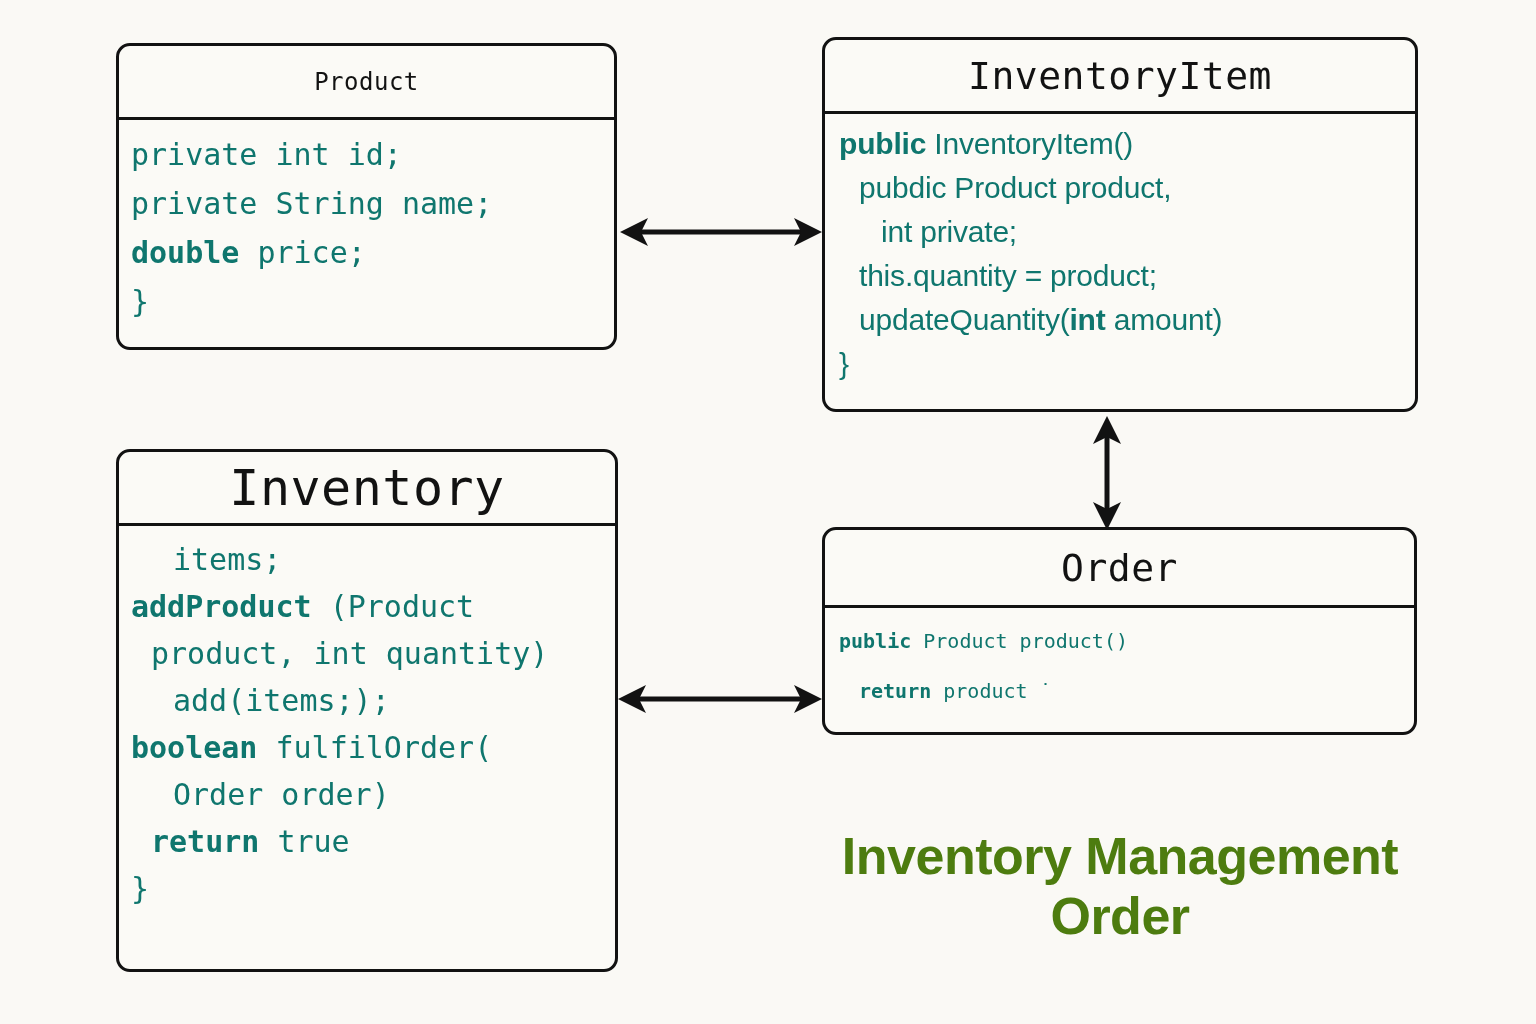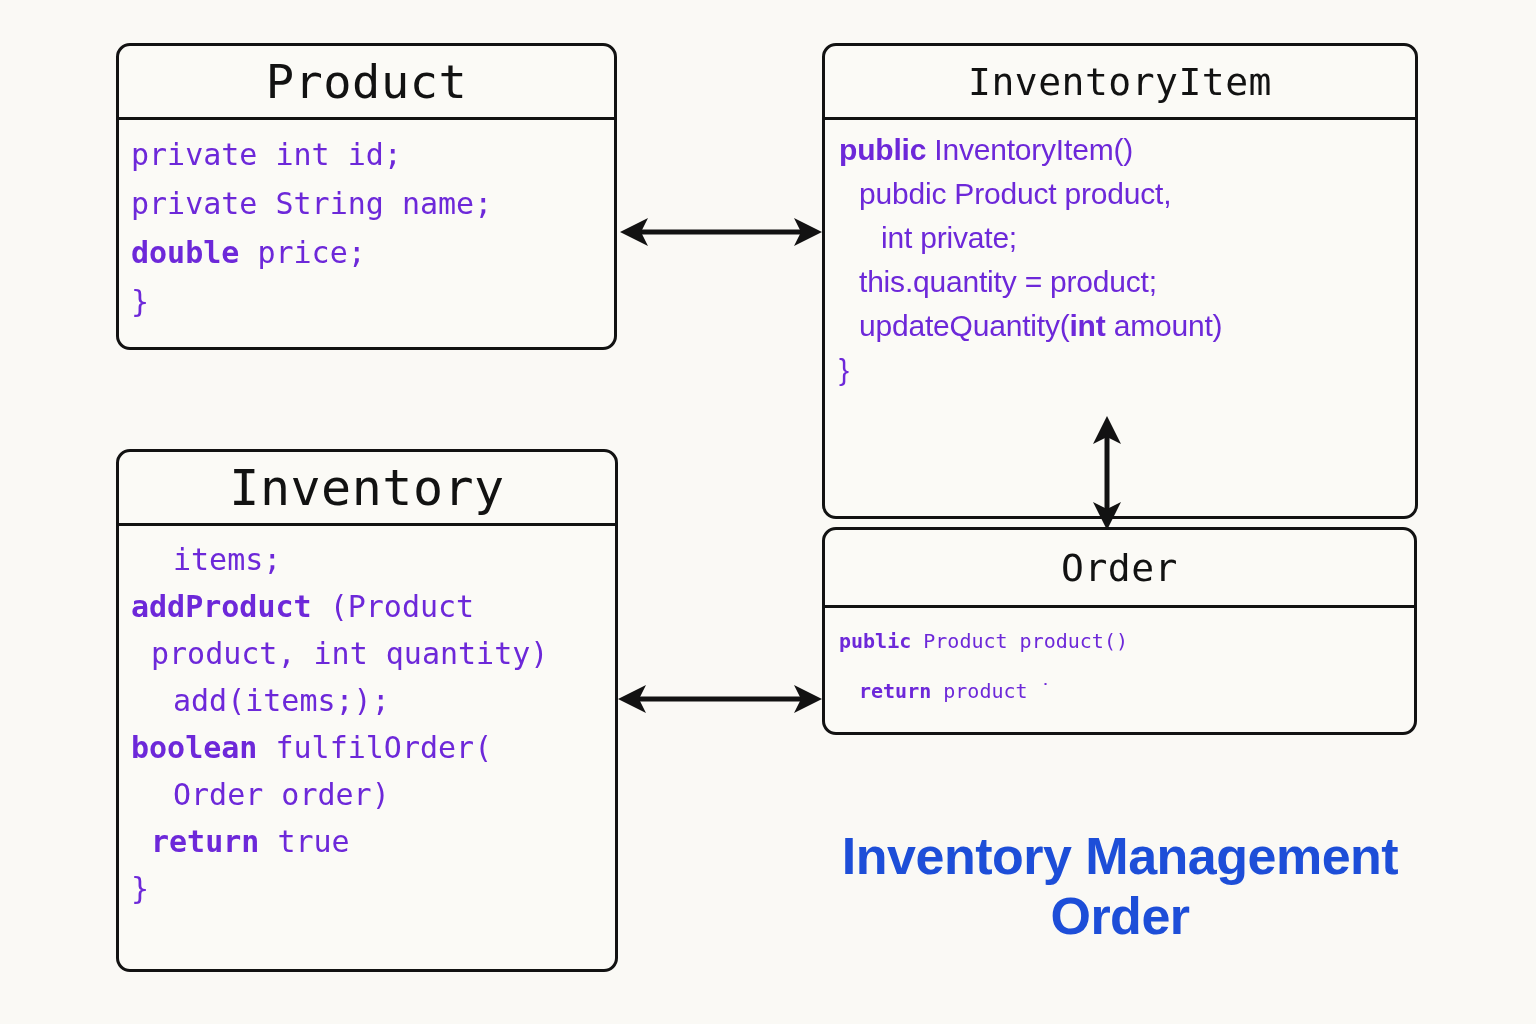--- a/index.html
+++ b/index.html
@@ -40,39 +40,39 @@
     font-weight: 400;
     color: #121212;
     letter-spacing: 0.5px;
     white-space: nowrap;
   }
   .uml-body {
     box-sizing: border-box;
     padding: 8px 10px 4px 12px;
   }
   .code-line {
-    color: #6d28d9;
+    color: #0f766e;
     white-space: pre;
     font-weight: 400;
   }
   .code-line b { font-weight: 700; }
 
   
   #box-product { left: 116px; top: 43px; width: 501px; height: 307px; }
   #box-product .uml-header { height: 74px; }
-  #box-product .uml-title { font-size: 47px; }
+  #box-product .uml-title { font-size: 24px; }
   #box-product .uml-body { padding-top: 10px; }
   #box-product .code-line {
     font-family: "DejaVu Sans Mono", monospace;
     font-size: 30px;
     line-height: 49px;
   }
 
   
-  #box-inventoryitem { left: 822px; top: 43px; width: 596px; height: 476px; }
+  #box-inventoryitem { left: 822px; top: 37px; width: 596px; height: 375px; }
   #box-inventoryitem .uml-header { height: 74px; }
   #box-inventoryitem .uml-title { font-size: 38px; }
   #box-inventoryitem .uml-body { padding: 8px 4px 4px 14px; }
   #box-inventoryitem .code-line {
     font-family: "Liberation Sans", sans-serif;
     font-size: 30px;
     line-height: 44px;
     letter-spacing: -0.2px;
   }
 
@@ -116,21 +116,21 @@
   #diagram-caption {
     position: absolute;
     left: 790px;
     top: 826px;
     width: 660px;
     text-align: center;
     font-family: "Liberation Sans", sans-serif;
     font-weight: 700;
     font-size: 52px;
     line-height: 60px;
-    color: #1d4ed8;
+    color: #4d7c0f;
     letter-spacing: -0.5px;
   }
   #diagram-caption .cap-line { display: block; white-space: nowrap; }
 </style>
 </head>
 <body style="background: rgb(250, 249, 245);">
 
 <div id="stage">
 
   <div class="uml-box" id="box-product">

